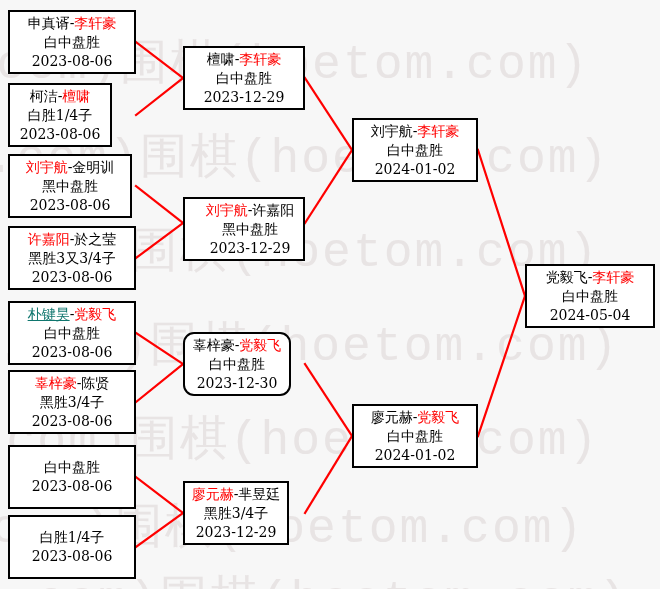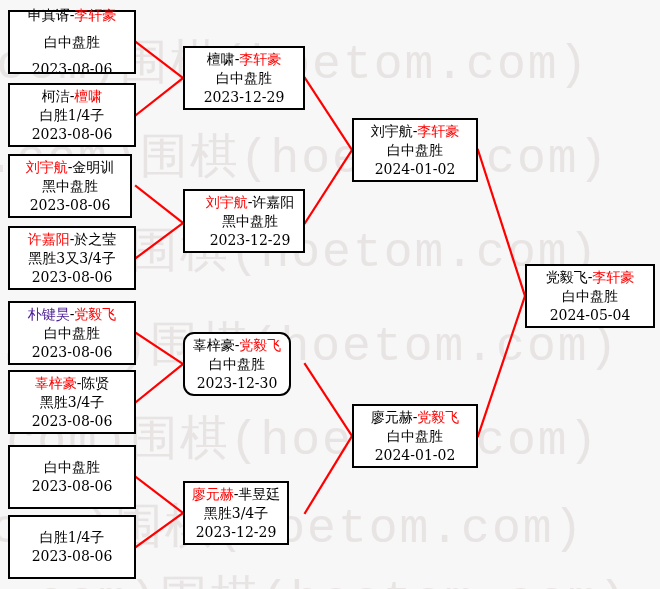--- a/index.html
+++ b/index.html
@@ -28,30 +28,30 @@
   .connectors line{stroke:var(--connector,#ff0000);stroke-width:2.2;stroke-linecap:square;}
   
   .box{
     position:absolute;z-index:2;height:64px;box-sizing:border-box;
     background:var(--box-bg,#ffffff);
     border:2px solid var(--box-border,#000000);
     display:flex;flex-direction:column;justify-content:center;
     text-align:center;color:#000;
   }
   .box .line{font-size:14px;line-height:19px;white-space:nowrap;}
-  .b-r1m1{left:8px;top:10px;width:128px;gap:8px;}
-  .b-r1m2{left:8px;top:83px;width:128px;}
+  .b-r1m1{left:8px;top:10px;width:128px;}
+  .b-r1m2{left:8px;top:83px;width:104px;}
   .b-r1m3{left:8px;top:154px;width:124px;}
   .b-r1m4{left:8px;top:226px;width:128px;}
   .b-r1m5{left:8px;top:301px;width:128px;}
   .b-r1m6{left:8px;top:370px;width:128px;}
   .b-r1m7{left:8px;top:445px;width:128px;}
   .b-r1m8{left:8px;top:515px;width:128px;}
   .b-r2m1{left:183px;top:46px;width:122px;}
-  .b-r2m2{left:183px;top:189px;width:122px;padding-left:12px;}
+  .b-r2m2{left:183px;top:197px;width:122px;padding-left:12px;}
   .b-r2m3{left:183px;top:332px;width:108px;border-radius:11px;}
   .b-r2m4{left:183px;top:481px;width:106px;}
   .b-r3m1{left:352px;top:118px;width:126px;}
   .b-r3m2{left:352px;top:404px;width:126px;}
   .b-final{left:525px;top:264px;width:130px;}
 </style>
 </head>
 <body>
 
 <div class="stage">
@@ -95,21 +95,21 @@
     <div class="line pair"><span style="color: rgb(255, 0, 0);">刘宇航</span><span>-</span><span style="color: rgb(0, 0, 0);">金明训</span></div>
     <div class="line result">黑中盘胜</div>
     <div class="line date">2023-08-06</div>
   </div>
   <div class="box b-r1m4">
     <div class="line pair"><span style="color: rgb(255, 0, 0);">许嘉阳</span><span>-</span><span style="color: rgb(0, 0, 0);">於之莹</span></div>
     <div class="line result">黑胜3又3/4子</div>
     <div class="line date">2023-08-06</div>
   </div>
   <div class="box b-r1m5">
-    <div class="line pair"><span style="color: #4c1d95;">朴键昊</span><span>-</span><span style="color: rgb(255, 0, 0);">党毅飞</span></div>
+    <div class="line pair"><span style="color: #0f766e; text-decoration: underline;">朴键昊</span><span>-</span><span style="color: rgb(255, 0, 0);">党毅飞</span></div>
     <div class="line result">白中盘胜</div>
     <div class="line date">2023-08-06</div>
   </div>
   <div class="box b-r1m6">
     <div class="line pair"><span style="color: rgb(255, 0, 0);">辜梓豪</span><span>-</span><span style="color: rgb(0, 0, 0); margin-top: 20px;">陈贤</span></div>
     <div class="line result">黑胜3/4子</div>
     <div class="line date">2023-08-06</div>
   </div>
   <div class="box b-r1m7">
     <div class="line result">白中盘胜</div>

